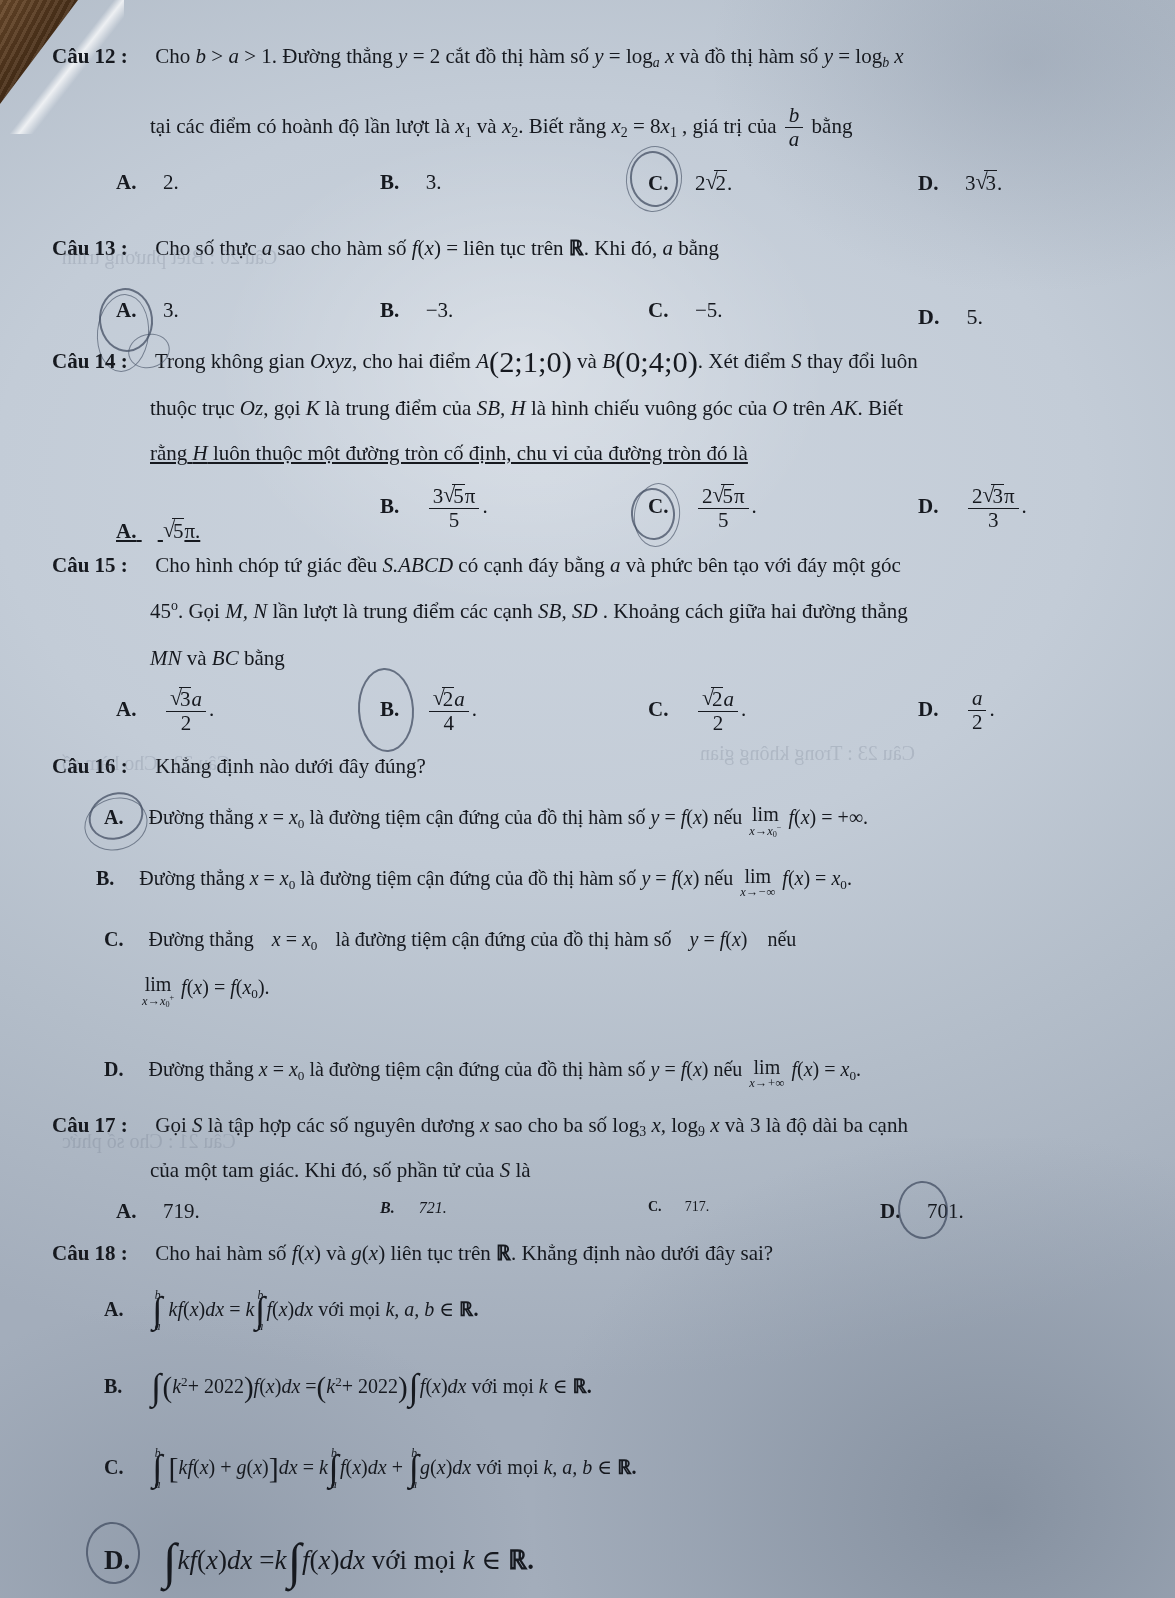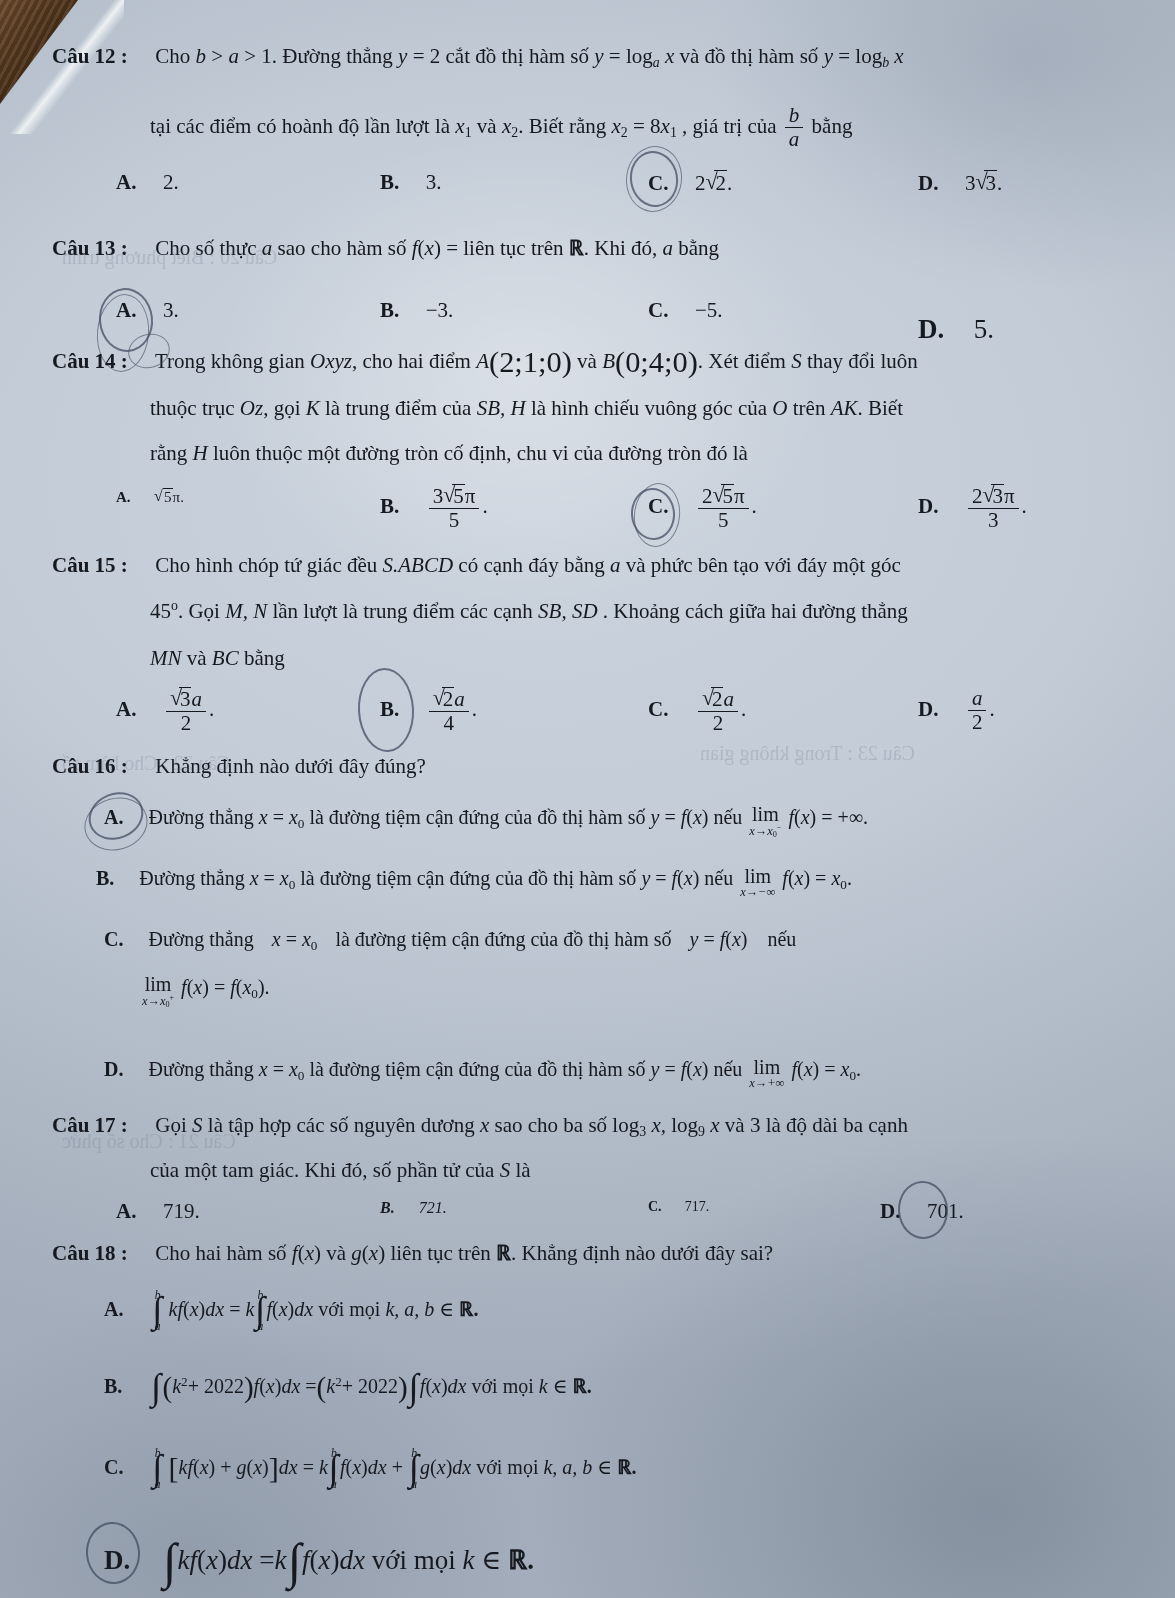--- a/index.html
+++ b/index.html
@@ -255,21 +255,21 @@
     <div class="line" style="left:372px; top:298px; font-size:21px;">
       <span class="lbl">B.</span>
       <span style="display:inline-block;width:16px"></span>
       <span>−3.</span>
     </div>
     <div class="line" style="left:640px; top:298px; font-size:21px;">
       <span class="lbl">C.</span>
       <span style="display:inline-block;width:16px"></span>
       <span>−5.</span>
     </div>
-    <div class="line" style="left:910px; top:314px; font-size:27px;">
+    <div class="line" style="left:910px; top:304px; font-size:22px;">
       <span class="lbl">D.</span>
       <span style="display:inline-block;width:16px"></span>
       <span>5.</span>
     </div>
     <div class="pen" style="left:99px; top:288px; width:54px; height:64px; transform:rotate(-6deg);"></div>
     <div class="pen thin" style="left:97px; top:294px; width:52px; height:78px; transform:rotate(5deg);"></div>
   </div>
 
   <div class="q">
     <div class="line" style="left:44px; top:349px; font-size:21px;">
@@ -288,27 +288,27 @@
       <span class="mi">Oz</span><span>, gọi</span>
       <span class="mi">K</span>
       <span>là trung điểm của</span>
       <span class="mi">SB,</span>
       <span class="mi">H</span>
       <span>là hình chiếu vuông góc của</span>
       <span class="mi">O</span>
       <span>trên</span>
       <span class="mi">AK</span><span>. Biết</span>
     </div>
-    <div class="line" style="left:150px; top:441px; font-size:21px;">
+    <div class="line" style="left:150px; top:441px; font-size:21px;text-decoration:underline;">
       <span>rằng</span>
       <span class="mi">H</span>
       <span>luôn thuộc một đường tròn cố định, chu vi của đường tròn đó là</span>
     </div>
 
-    <div class="line" style="left:108px; top:488px; font-size:15px;">
+    <div class="line" style="left:108px; top:518px; font-size:21px;text-decoration:underline;">
       <span class="lbl">A.</span>
       <span style="display:inline-block;width:16px"></span>
       <span class="sqrt"><span class="rad">5</span></span><span>π.</span>
     </div>
     <div class="line" style="left:372px; top:485px; font-size:21px;">
       <span class="lbl">B.</span>
       <span style="display:inline-block;width:16px"></span>
       <span class="frac">
         <span class="num"><span>3</span><span class="sqrt"><span class="rad">5</span></span><span>π</span></span>
         <span class="den">5</span>

